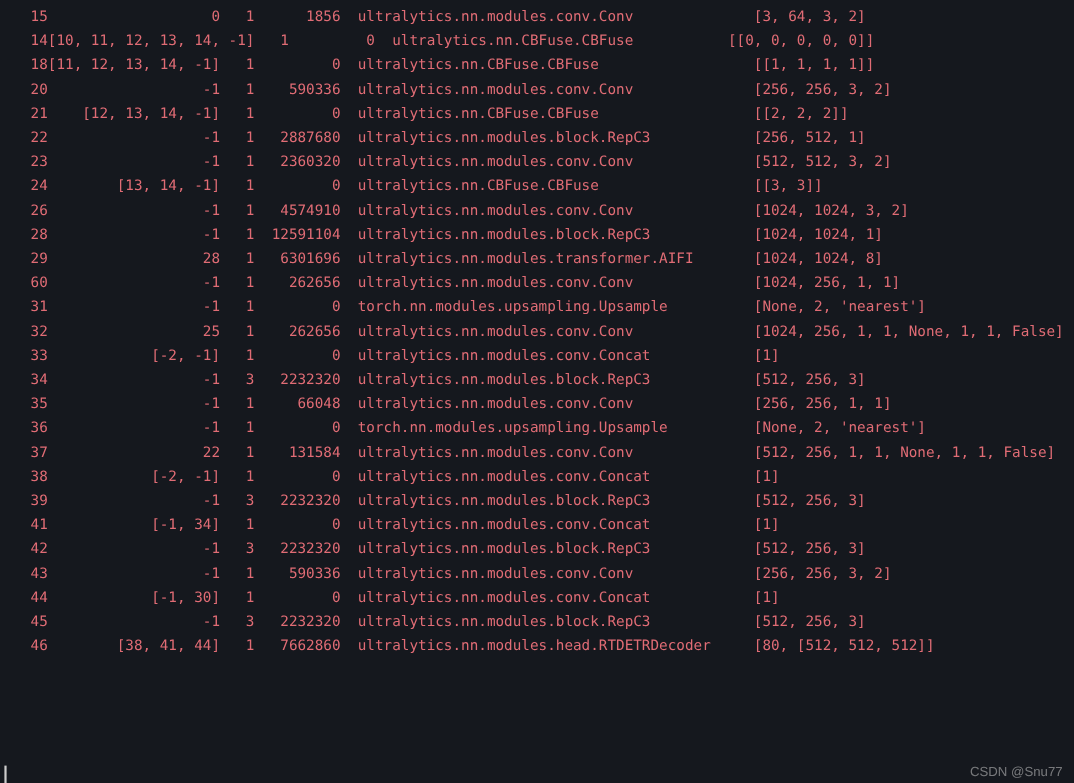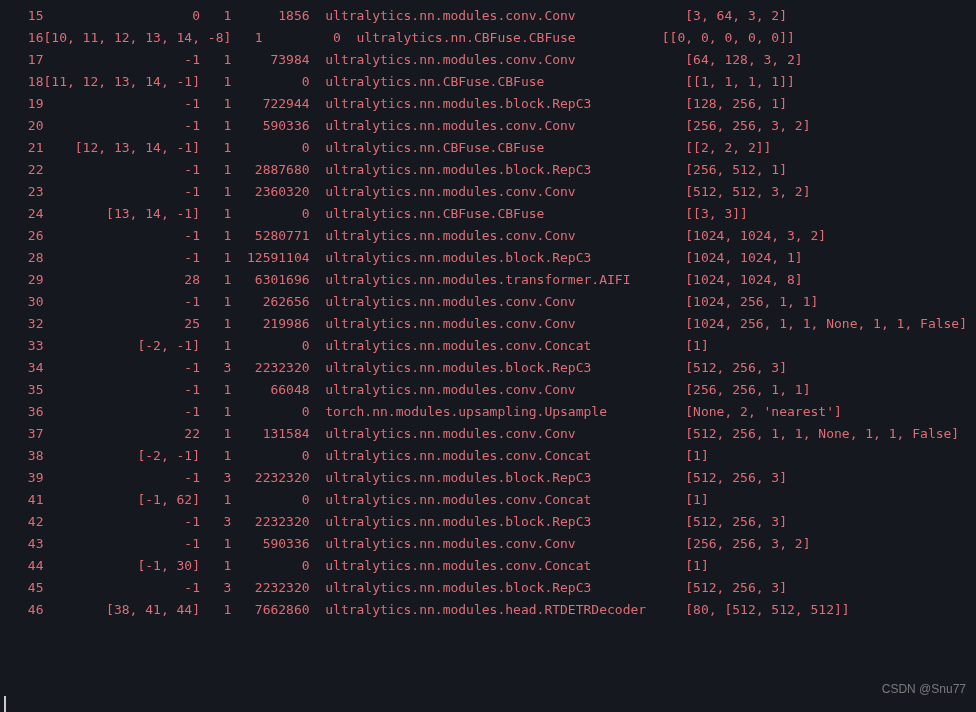--- a/index.html
+++ b/index.html
@@ -19,21 +19,21 @@
       position: relative;
       padding-top: 5px;
     }
     .row {
       white-space: pre;
       padding-left: 20px;
     }
     .watermark {
       position: absolute;
       right: 10px;
-      bottom: 12px;
+      bottom: 0;
       color: rgba(200, 200, 200, 0.55);
       font-size: 12px;
       font-family: sans-serif;
     }
     .cursor {
       position: absolute;
       left: 4px;
       bottom: 0;
       width: 2px;
       height: 16px;
@@ -41,42 +41,41 @@
     }
     #rows {
       letter-spacing: 0px;
     }
   </style>
 </head>
 <body>
 
 <div id="rows">
     <div class="row"> 15                   0   1      1856  ultralytics.nn.modules.conv.Conv              [3, 64, 3, 2]</div>
-    <div class="row"> 16[10, 11, 12, 13, 14, -8]   1         0  ultralytics.nn.CBFuse.CBFuse           [[0, 0, 0, 0, 0]]</div>
-    <div class="row"> 17                  -1   1     73984  ultralytics.nn.modules.conv.Conv              [64, 128, 3, 2]</div>
+    <div class="row"> 14[10, 11, 12, 13, 14, -1]   1         0  ultralytics.nn.CBFuse.CBFuse           [[0, 0, 0, 0, 0]]</div>
     <div class="row"> 18[11, 12, 13, 14, -1]   1         0  ultralytics.nn.CBFuse.CBFuse                  [[1, 1, 1, 1]]</div>
-    <div class="row"> 19                  -1   1    722944  ultralytics.nn.modules.block.RepC3            [128, 256, 1]</div>
     <div class="row"> 20                  -1   1    590336  ultralytics.nn.modules.conv.Conv              [256, 256, 3, 2]</div>
     <div class="row"> 21    [12, 13, 14, -1]   1         0  ultralytics.nn.CBFuse.CBFuse                  [[2, 2, 2]]</div>
     <div class="row"> 22                  -1   1   2887680  ultralytics.nn.modules.block.RepC3            [256, 512, 1]</div>
     <div class="row"> 23                  -1   1   2360320  ultralytics.nn.modules.conv.Conv              [512, 512, 3, 2]</div>
     <div class="row"> 24        [13, 14, -1]   1         0  ultralytics.nn.CBFuse.CBFuse                  [[3, 3]]</div>
-    <div class="row"> 26                  -1   1   5280771  ultralytics.nn.modules.conv.Conv              [1024, 1024, 3, 2]</div>
+    <div class="row"> 26                  -1   1   4574910  ultralytics.nn.modules.conv.Conv              [1024, 1024, 3, 2]</div>
     <div class="row"> 28                  -1   1  12591104  ultralytics.nn.modules.block.RepC3            [1024, 1024, 1]</div>
     <div class="row"> 29                  28   1   6301696  ultralytics.nn.modules.transformer.AIFI       [1024, 1024, 8]</div>
-    <div class="row"> 30                  -1   1    262656  ultralytics.nn.modules.conv.Conv              [1024, 256, 1, 1]</div>
-    <div class="row"> 32                  25   1    219986  ultralytics.nn.modules.conv.Conv              [1024, 256, 1, 1, None, 1, 1, False]</div>
+    <div class="row"> 60                  -1   1    262656  ultralytics.nn.modules.conv.Conv              [1024, 256, 1, 1]</div>
+    <div class="row"> 31                  -1   1         0  torch.nn.modules.upsampling.Upsample          [None, 2, 'nearest']</div>
+    <div class="row"> 32                  25   1    262656  ultralytics.nn.modules.conv.Conv              [1024, 256, 1, 1, None, 1, 1, False]</div>
     <div class="row"> 33            [-2, -1]   1         0  ultralytics.nn.modules.conv.Concat            [1]</div>
     <div class="row"> 34                  -1   3   2232320  ultralytics.nn.modules.block.RepC3            [512, 256, 3]</div>
     <div class="row"> 35                  -1   1     66048  ultralytics.nn.modules.conv.Conv              [256, 256, 1, 1]</div>
     <div class="row"> 36                  -1   1         0  torch.nn.modules.upsampling.Upsample          [None, 2, 'nearest']</div>
     <div class="row"> 37                  22   1    131584  ultralytics.nn.modules.conv.Conv              [512, 256, 1, 1, None, 1, 1, False]</div>
     <div class="row"> 38            [-2, -1]   1         0  ultralytics.nn.modules.conv.Concat            [1]</div>
     <div class="row"> 39                  -1   3   2232320  ultralytics.nn.modules.block.RepC3            [512, 256, 3]</div>
-    <div class="row"> 41            [-1, 62]   1         0  ultralytics.nn.modules.conv.Concat            [1]</div>
+    <div class="row"> 41            [-1, 34]   1         0  ultralytics.nn.modules.conv.Concat            [1]</div>
     <div class="row"> 42                  -1   3   2232320  ultralytics.nn.modules.block.RepC3            [512, 256, 3]</div>
     <div class="row"> 43                  -1   1    590336  ultralytics.nn.modules.conv.Conv              [256, 256, 3, 2]</div>
     <div class="row"> 44            [-1, 30]   1         0  ultralytics.nn.modules.conv.Concat            [1]</div>
     <div class="row"> 45                  -1   3   2232320  ultralytics.nn.modules.block.RepC3            [512, 256, 3]</div>
     <div class="row"> 46        [38, 41, 44]   1   7662860  ultralytics.nn.modules.head.RTDETRDecoder     [80, [512, 512, 512]]</div>
   </div>
 <div class="watermark">CSDN @Snu77</div>
 <div class="cursor"></div>
 
 </body></html>

